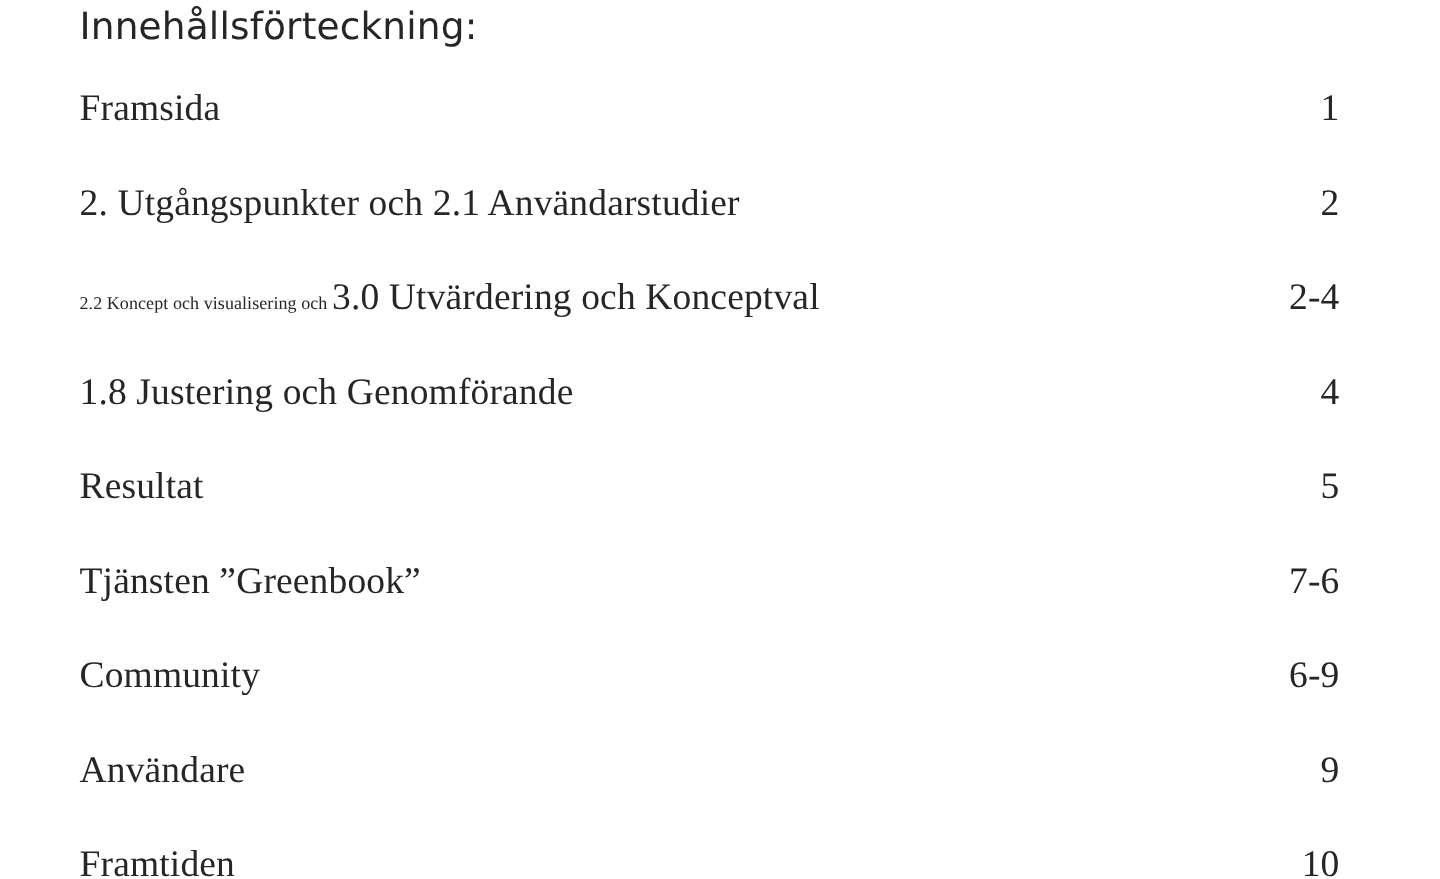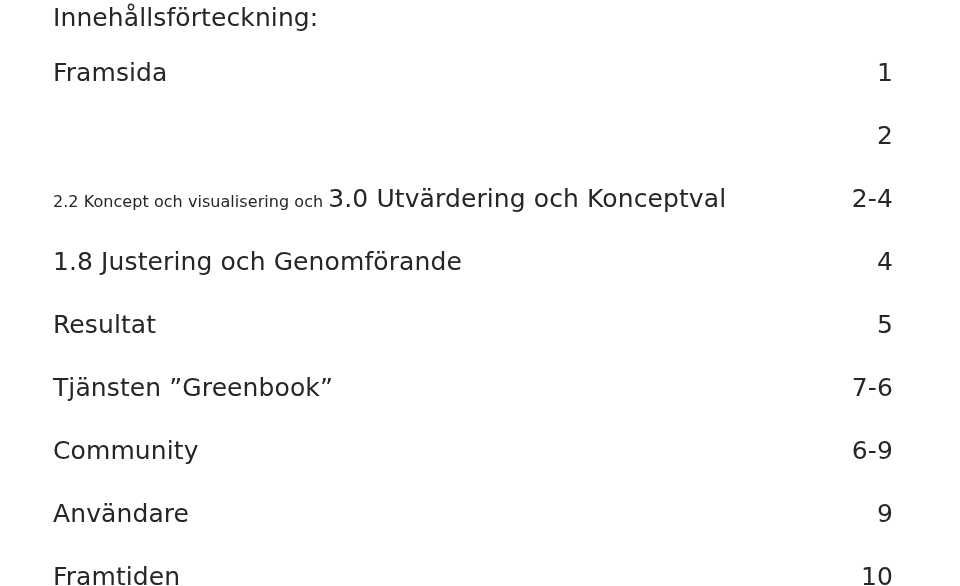--- a/index.html
+++ b/index.html
@@ -43,36 +43,37 @@
     position: absolute;
     left: 0;
     top: 57px;
     width: 960px;
   }
 
   .toc-row {
     position: relative;
     height: 63px;
     width: 856px;
+    font-family: Liberation Serif, serif;
   }
 
   .toc-label {
     position: absolute;
     left: 8px;
     top: 0;
     font-size: 25px;
     line-height: 31px;
     font-weight: 400;
     letter-spacing: 0.1px;
     white-space: nowrap;
   }
 
   
   .toc-label .small-run {
-    font-size: 16px;
+    font-size: 12px;
     letter-spacing: 0.05px;
     text-align: right;
   }
 
   .toc-page {
     position: absolute;
     right: 8px;
     top: 0;
     width: 120px;
     text-align: right;
@@ -89,20 +90,21 @@
 <div class="page">
 
   <div class="doc-title">Innehållsförteckning:</div>
 
   <div class="toc" id="toc-list">
       <div class="toc-row">
         <div class="toc-label">Framsida</div>
         <div class="toc-page">1</div>
       </div>
       <div class="toc-row">
+        <div class="toc-label">2. Utgångspunkter och 2.1 Användarstudier</div>
         <div class="toc-page">2</div>
       </div>
       <div class="toc-row">
         <div class="toc-label"><span class="small-run">2.2 Koncept och visualisering och </span><span>3.0 Utvärdering och Konceptval</span></div>
         <div class="toc-page">2-4</div>
       </div>
       <div class="toc-row">
         <div class="toc-label">1.8 Justering och Genomförande</div>
         <div class="toc-page">4</div>
       </div>

